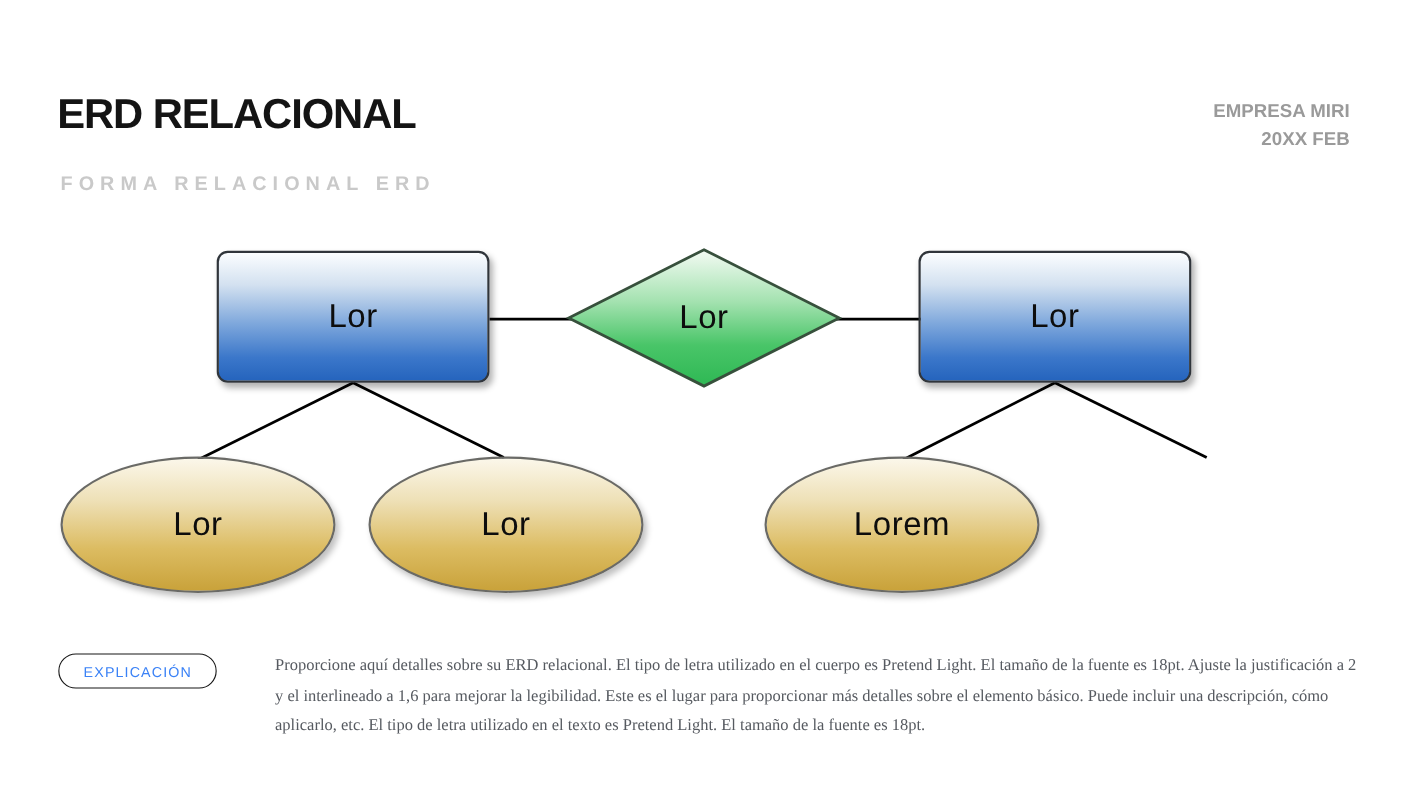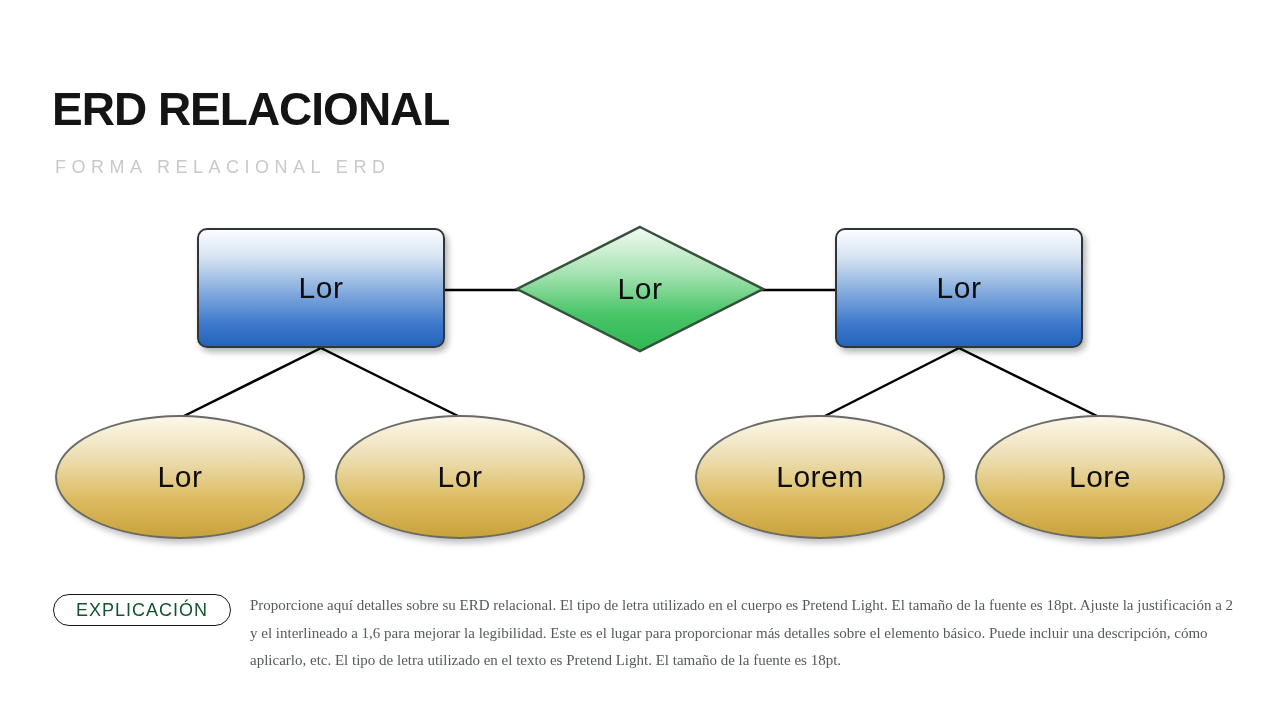--- a/index.html
+++ b/index.html
@@ -8,26 +8,26 @@
     font-family:"Liberation Sans", sans-serif;
     background:#ffffff;
     position:relative;
     overflow:hidden;
   }
   .slide { position:absolute; inset:0; background:#ffffff; }
 
   
   .title {
     position:absolute; left:52px; top:84px;
-    font-size:46px; font-weight:900; letter-spacing:-1px;
+    font-size:38px; font-weight:900; letter-spacing:-1px;
     color:#141414; line-height:1.1; white-space:nowrap;
   }
   .subtitle {
     position:absolute; left:55px; top:157px;
-    font-size:18px; font-weight:400; letter-spacing:5.5px;
+    font-size:18px; font-weight:700; letter-spacing:5.5px;
     color:#c9c9c9; white-space:nowrap;
   }
   .meta {
     position:absolute; right:53px; top:88px;
     text-align:right; font-size:17px; font-weight:700;
     color:#9a9a9a; line-height:26px;
   }
 
   
   .diagram { position:absolute; inset:0; }
@@ -64,37 +64,41 @@
   .shape-label {
     font-size:30px; font-weight:400; color:#0d0d0d; letter-spacing:0.5px;
   }
 
   
   .explain-pill {
     position:absolute; left:53px; top:594px;
     height:32px; padding:0 22px;
     border:1.6px solid #161616; border-radius:17px;
     display:flex; align-items:center; justify-content:center;
-    font-size:18px; letter-spacing:1px; color:#14532d; background:#ffffff;
+    font-size:13px; letter-spacing:1px; color:#3b82f6; background:#ffffff;
     white-space:nowrap;
   }
   .explain-text {
     position:absolute; left:250px; top:592px; width:985px;
     font-size:15px; line-height:27.5px; color:#565a60;
     text-align:left;
     font-family:Liberation Serif, serif;
   }
 </style>
 </head>
 <body>
 
 <div class="slide">
 
   <h1 class="title">ERD RELACIONAL</h1>
   <div class="subtitle">FORMA RELACIONAL ERD</div>
+  <div class="meta">
+    <div>EMPRESA MIRI</div>
+    <div>20XX FEB</div>
+  </div>
 
   <div class="diagram">
 
     <svg class="connectors" width="1280" height="720" viewBox="0 0 1280 720">
       <defs>
         <linearGradient id="gradGreen" x1="0" y1="0" x2="0" y2="1">
           <stop offset="0%" stop-color="#f4fbf4"></stop>
           <stop offset="38%" stop-color="#a4e2b0"></stop>
           <stop offset="70%" stop-color="#49c568"></stop>
           <stop offset="100%" stop-color="#2eb854"></stop>
@@ -124,22 +128,19 @@
 
     <div class="attribute attr-1">
       <span class="shape-label">Lor</span>
     </div>
     <div class="attribute attr-2">
       <span class="shape-label">Lor</span>
     </div>
     <div class="attribute attr-3">
       <span class="shape-label">Lorem</span>
     </div>
-    <div class="attribute attr-4">
-      <span class="shape-label">Lore</span>
-    </div>
 
   </div>
 
   <div class="explain-pill">EXPLICACIÓN</div>
   <p class="explain-text">Proporcione aquí detalles sobre su ERD relacional. El tipo de letra utilizado en el cuerpo es Pretend Light. El tamaño de la fuente es 18pt. Ajuste la justificación a 2 y el interlineado a 1,6 para mejorar la legibilidad. Este es el lugar para proporcionar más detalles sobre el elemento básico. Puede incluir una descripción, cómo aplicarlo, etc. El tipo de letra utilizado en el texto es Pretend Light. El tamaño de la fuente es 18pt.</p>
 
 </div>
 
 </body></html>

